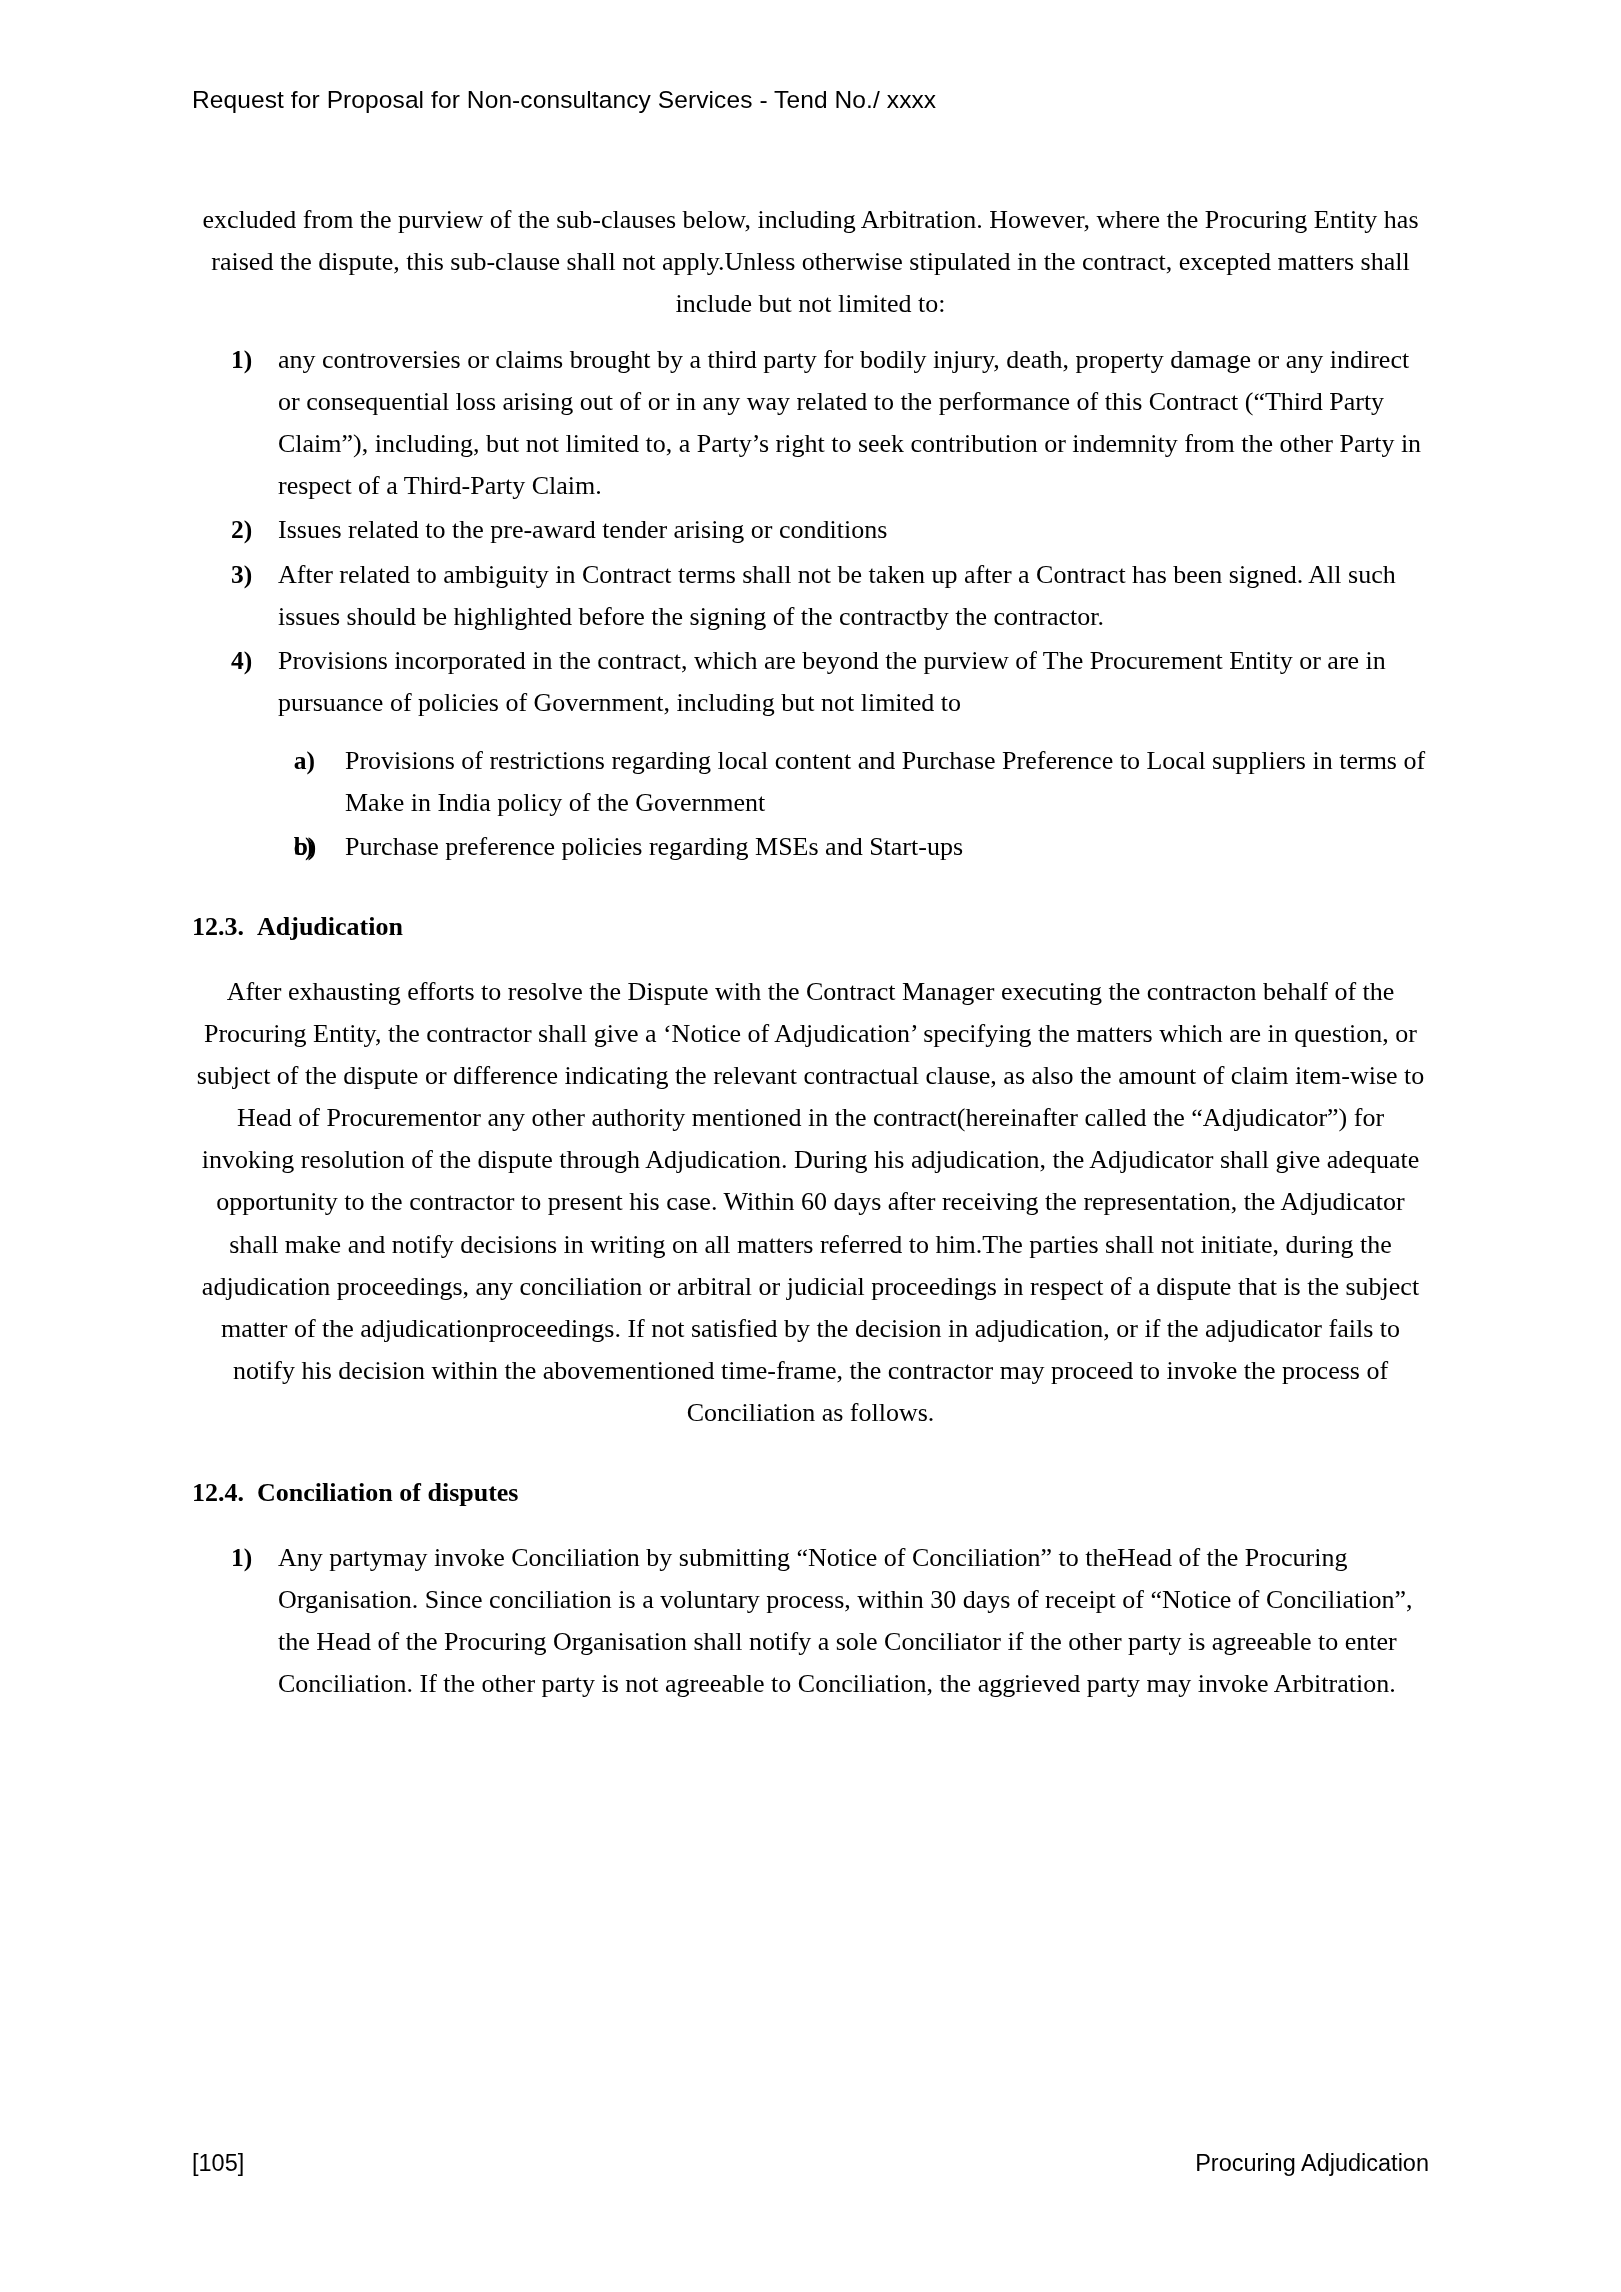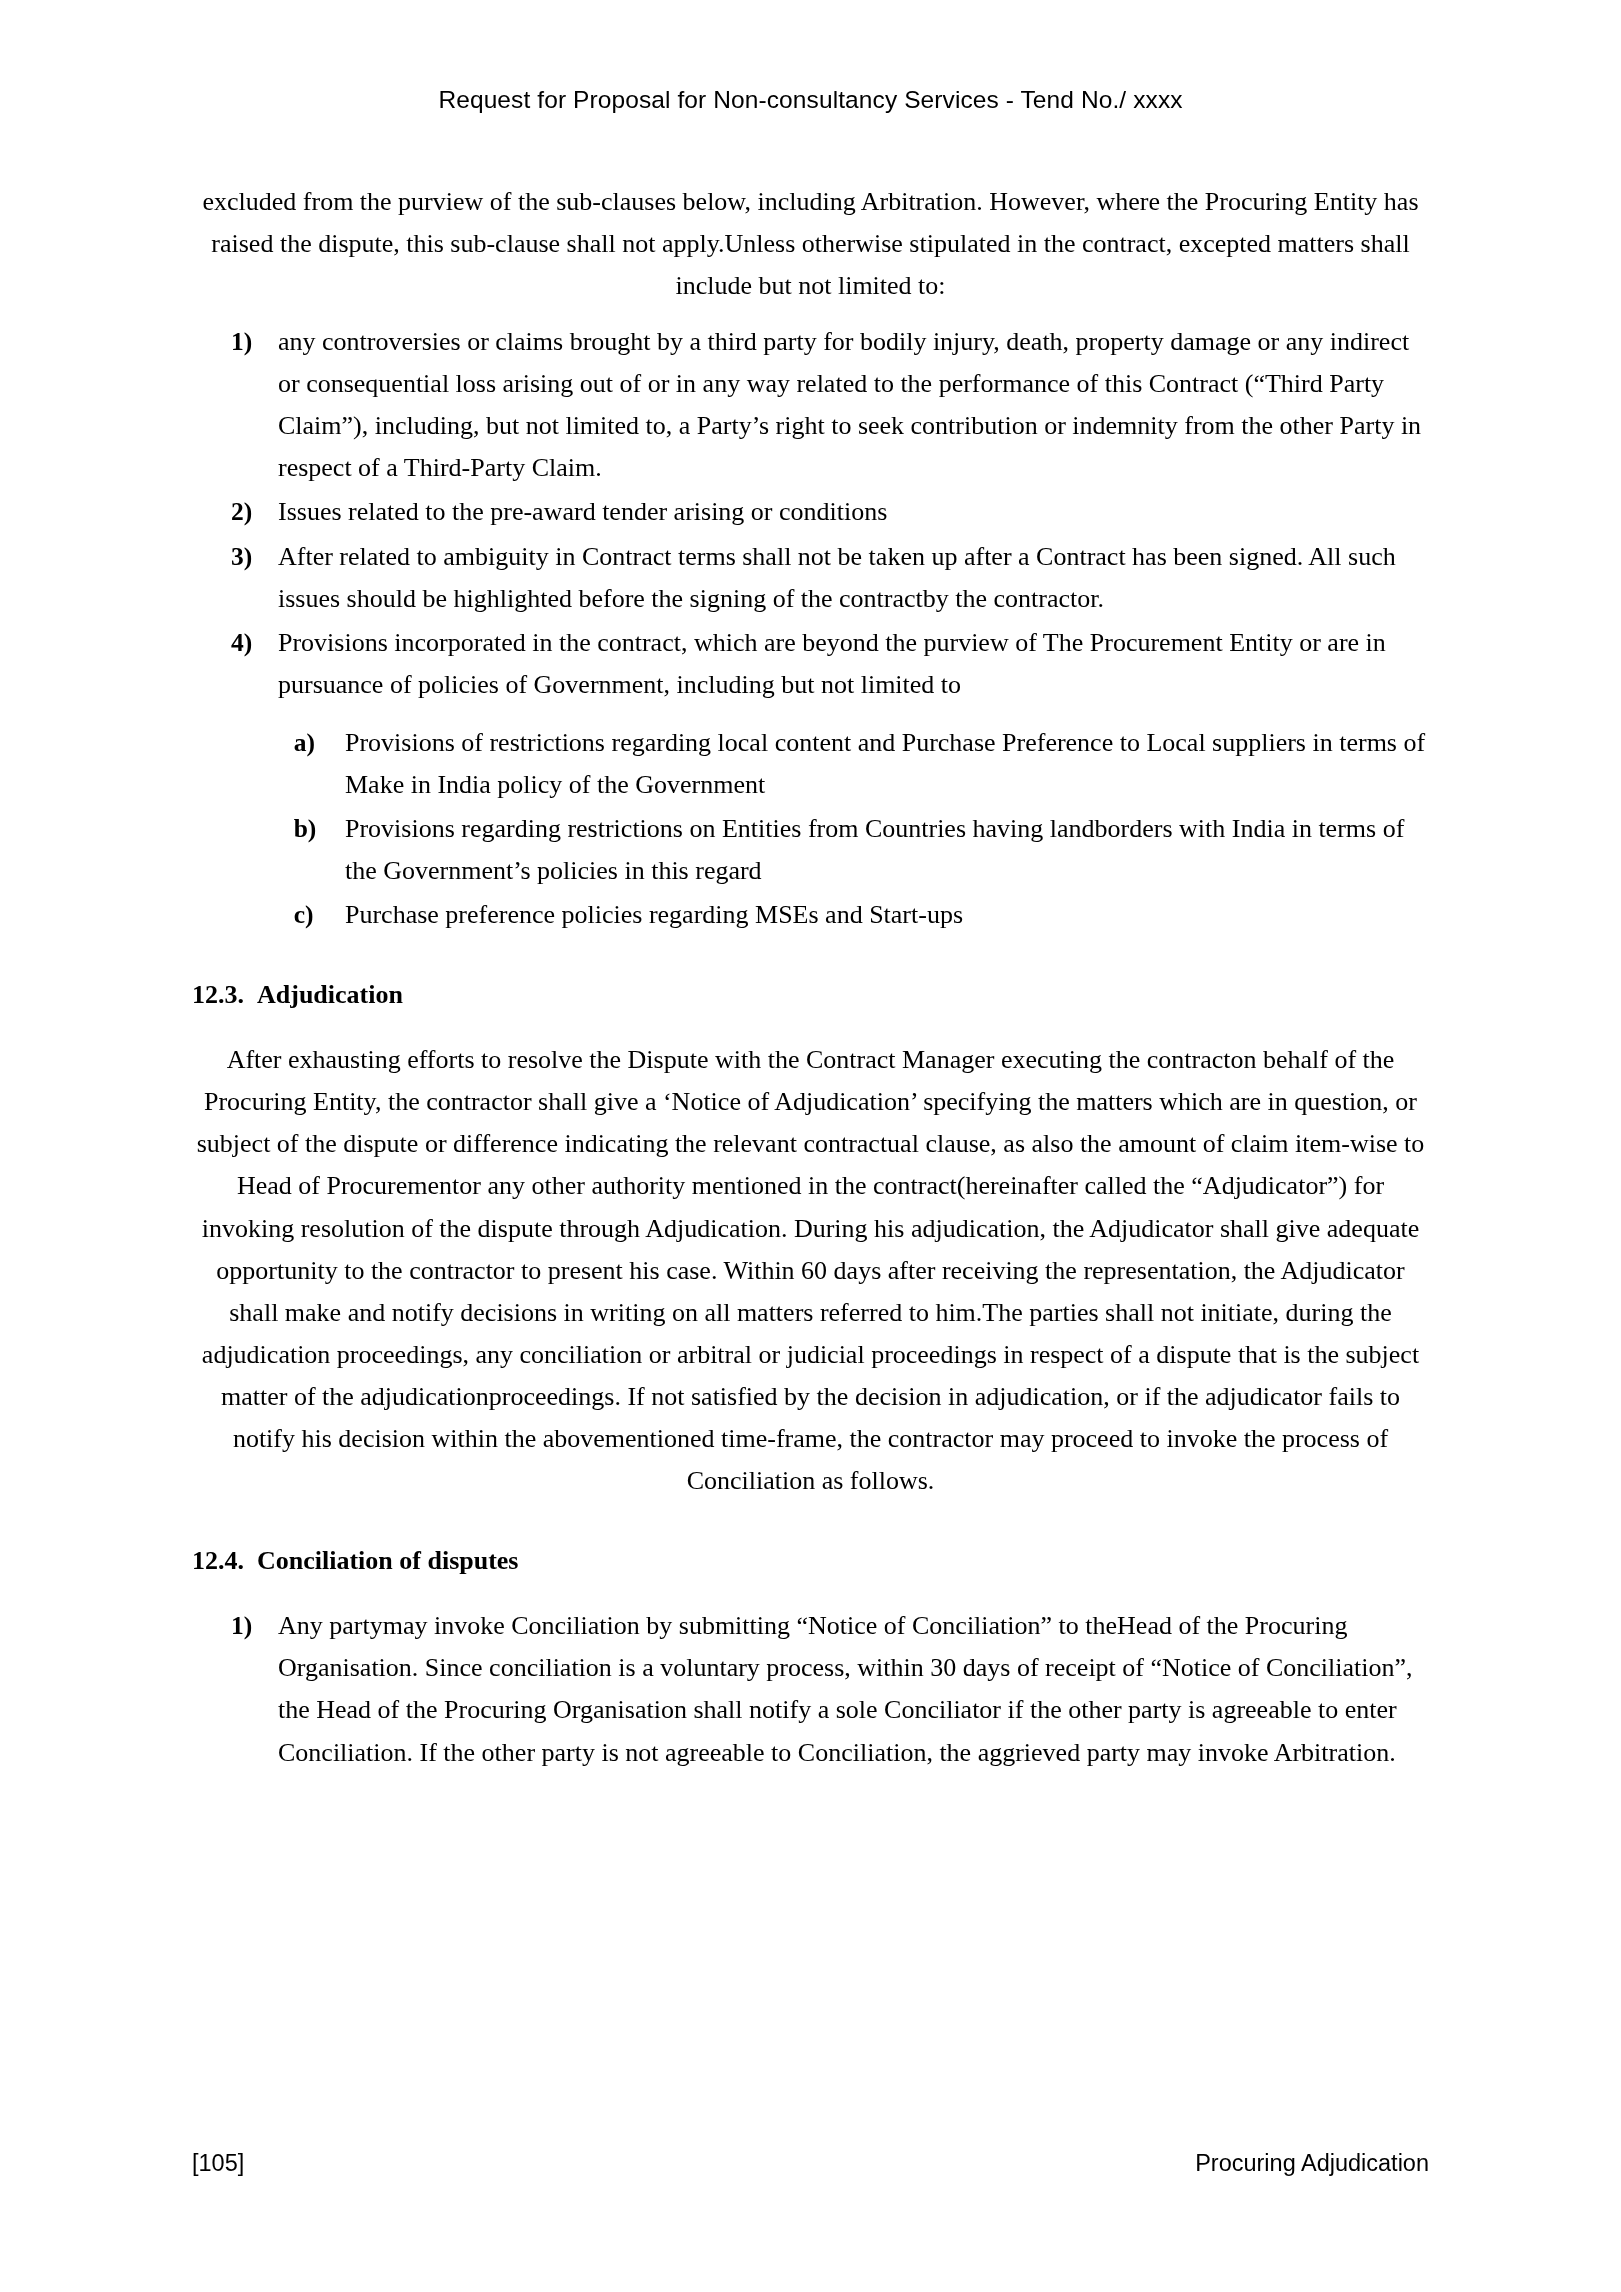--- a/index.html
+++ b/index.html
@@ -24,22 +24,21 @@
     position: absolute;
     left: 192px;
     right: 192px;
     top: 86px;
   }
   .header {
     font-family: "Liberation Sans", sans-serif;
     font-size: 24.5px;
     color: #000000;
     letter-spacing: 0.1px;
-    margin-bottom: 67px;
-    text-align: center;
+    margin-bottom: 85px;
   }
   .body-para {
     font-size: 26px;
     line-height: 1.62;
     color: #000000;
     margin: 0 0 13.7px 0;
     text-align: center;
   }
   ol.level1 {
     list-style: none;
@@ -133,21 +132,20 @@
       <li>
         <span class="marker">4)</span>
         <span>Provisions incorporated in the contract, which are beyond the purview of The Procurement Entity or are in pursuance of policies of Government, including but not limited to</span>
         <ol class="level2">
           <li>
             <span class="marker">a)</span>
             <span>Provisions of restrictions regarding local content and Purchase Preference to Local suppliers in terms of Make in India policy of the Government</span>
           </li>
           <li>
             <span class="marker">b)</span>
-            <span>Provisions regarding restrictions on Entities from Countries having landborders with India in terms of the Government’s policies in this regard</span>
           </li>
           <li>
             <span class="marker">c)</span>
             <span>Purchase preference policies regarding MSEs and Start-ups</span>
           </li>
         </ol>
       </li>
     </ol>
 
     <h2 class="section">

